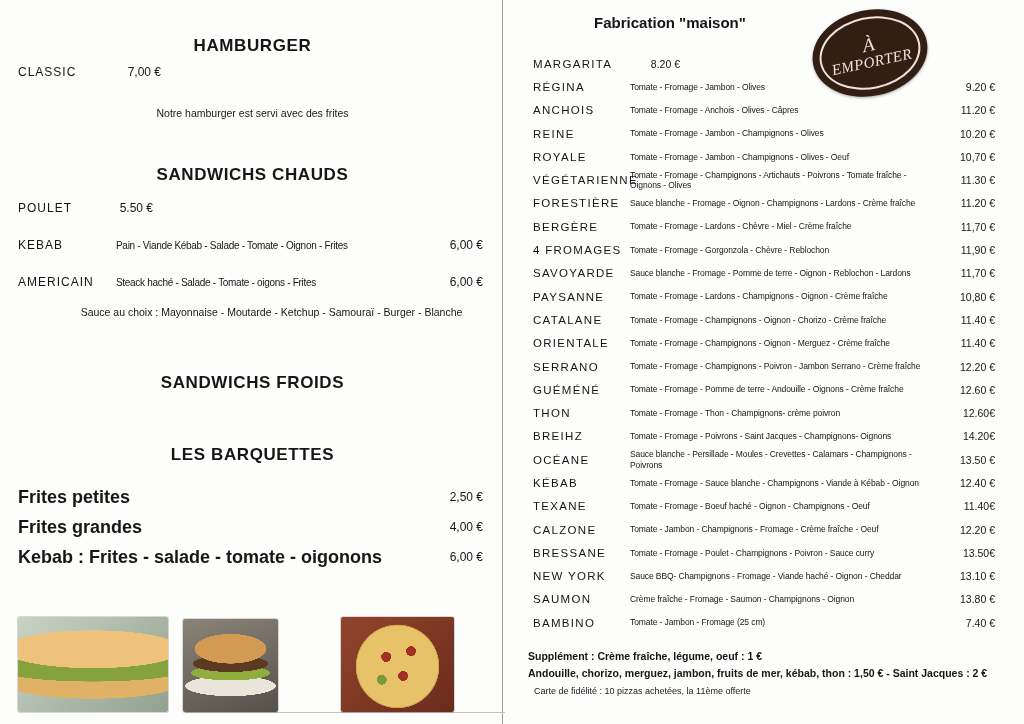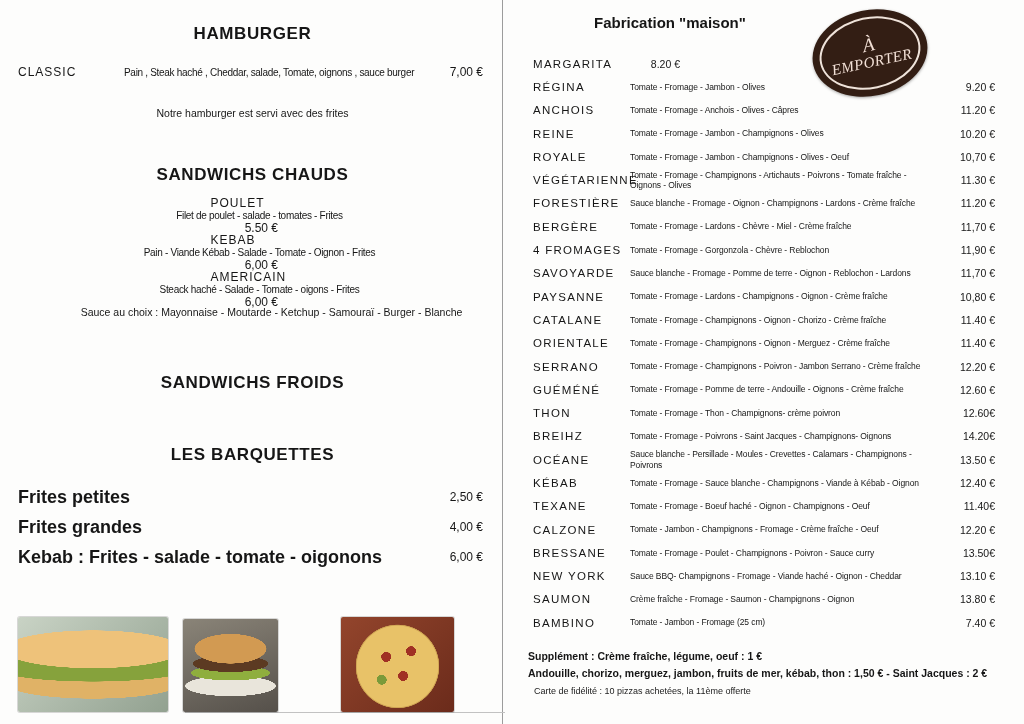--- a/index.html
+++ b/index.html
@@ -5,34 +5,34 @@
   * { margin:0; padding:0; box-sizing:border-box; }
   html,body { background:#e9e9e9; }
   body { font-family:"Liberation Sans", sans-serif; color:#161616; }
   .page { position:relative; width:1024px; height:724px; margin:0 auto; background:#fdfdfc; overflow:hidden; }
 
   .divider { position:absolute; left:502px; top:0; width:1px; height:724px; background:#9c9c9c; }
   .bottom-line { position:absolute; left:185px; top:712px; width:320px; height:1px; background:#c2c2c2; }
 
   
   .heading { position:absolute; left:0; width:505px; text-align:center; font-weight:bold; font-size:17px; letter-spacing:.6px; }
-  .lh1 { top:24px; } .lh2 { top:165px; } .lh3 { top:373px; } .lh4 { top:445px; }
+  .lh1 { top:36px; } .lh2 { top:165px; } .lh3 { top:373px; } .lh4 { top:445px; }
 
   .left-row { display:flex; align-items:center; height:24px; }
   .l-name { width:80px; font-size:12px; letter-spacing:1px; white-space:nowrap; }
   .l-desc { flex:1; font-size:10px; letter-spacing:-0.3px; white-space:nowrap; padding-left:18px; }
   .l-price { width:55px; text-align:right; font-size:12px; white-space:nowrap; }
 
   .row-classic { position:absolute; top:60px; left:18px; width:465px;gap:8px; }
   .note { position:absolute; left:0; width:505px; text-align:center; font-size:10.5px; }
   .note-hamburger { top:107px; }
   .note-sauce { top:306px; font-size:10.5px;padding-left:38px; }
 
   .chauds-list { position:absolute; top:196px; left:18px; width:465px; }
-  .chauds-list .left-row { margin-bottom:13px;flex-direction:column; }
+  .chauds-list .left-row { margin-bottom:13px; }
 
   .barquettes-list { position:absolute; top:486px; left:18px; width:465px; }
   .barquettes-list .left-row { height:22px; margin-bottom:8px; }
   .b-name { flex:1; font-weight:bold; font-size:18px; white-space:nowrap; }
   .b-price { width:55px; text-align:right; font-size:12px; }
 
   
   .photos { position:absolute; top:617px; left:18px; width:465px; display:flex; align-items:flex-end; }
   .photo { border-radius:2px; box-shadow:0 0 0 1px rgba(0,0,0,.15); }
   .photo-sandwich { width:150px; height:95px;
@@ -83,33 +83,31 @@
 
 <div class="page">
 
   <div class="divider"></div>
   <div class="bottom-line"></div>
 
   <div class="heading lh1">HAMBURGER</div>
 
   <div class="left-row row-classic">
     <span class="l-name">CLASSIC</span>
-    <span class="l-desc">Pain , Steak haché , Cheddar, salade, Tomate, oignons , sauce burger</span>
     <span class="l-price">7,00 €</span>
   </div>
 
   <div class="note note-hamburger">Notre hamburger est servi avec des frites</div>
 
   <div class="heading lh2">SANDWICHS CHAUDS</div>
 
   <div class="chauds-list">
 
       <div class="left-row">
         <span class="l-name">POULET</span>
-        <span class="l-desc">Filet de poulet - salade - tomates - Frites</span>
         <span class="l-price">5.50 €</span>
       </div>
 
       <div class="left-row">
         <span class="l-name">KEBAB</span>
         <span class="l-desc">Pain - Viande Kébab - Salade - Tomate - Oignon - Frites</span>
         <span class="l-price">6,00 €</span>
       </div>
 
       <div class="left-row">

